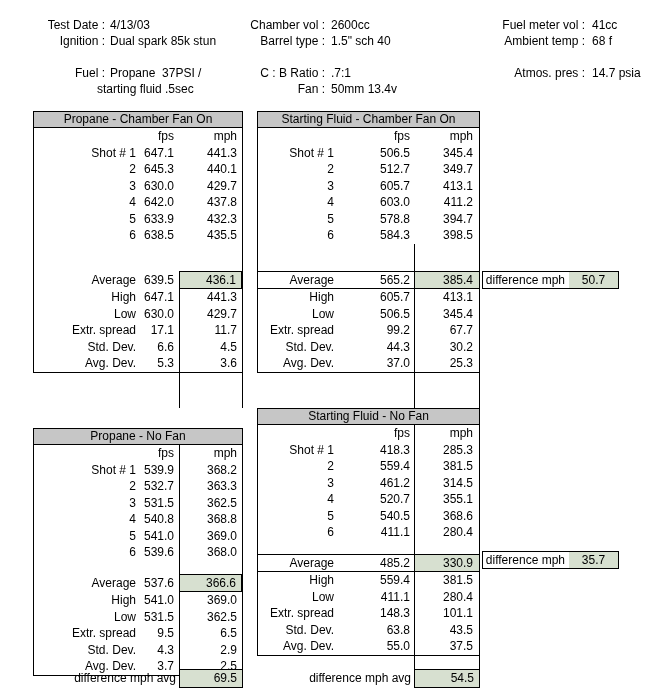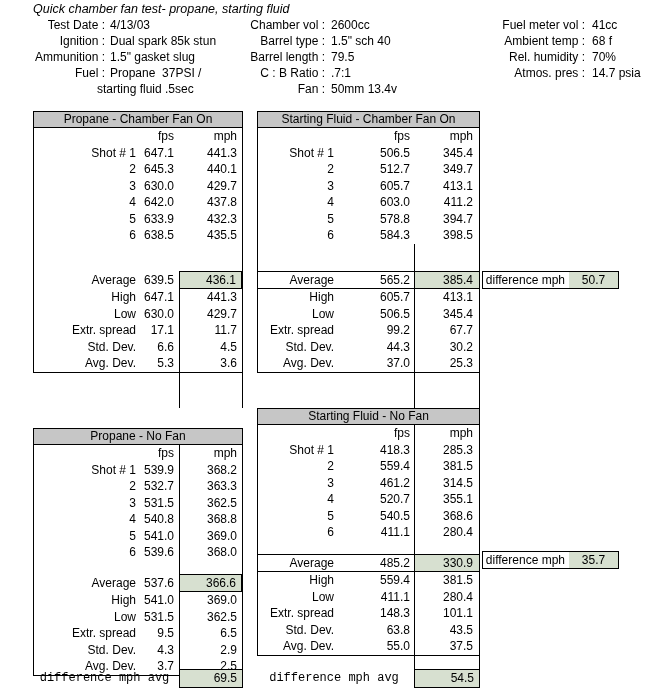--- a/index.html
+++ b/index.html
@@ -41,58 +41,49 @@
   .b2 { border-top:1px solid #000; border-bottom:1px solid #000; }
   .b2 > div { line-height:16px; }
   .gfill { background:#d7e0d0; border-left:1px solid #000; }
 
   
   .tailbox { position:absolute; border-left:1px solid #000; border-right:1px solid #000; }
   .tail2 { position:absolute; }
   .t2blank { border-left:1px solid #000; border-right:1px solid #000; height:13.5px; }
   .t2green { border:1px solid #000; background:#d7e0d0; height:19px; line-height:17px;
              text-align:right; padding-right:5px; white-space:pre; }
-  .diffavg-label { position:absolute; height:19px; line-height:19px; text-align:center; white-space:pre;font-family:Liberation Mono, monospace; }
+  .diffavg-label { position:absolute; height:19px; line-height:19px; text-align:right; white-space:pre; }
 
   
   .diffbox { position:absolute; width:137px; height:18px; border:1px solid #000; display:flex; line-height:16px; }
   .dlabel { flex:1; text-align:right; padding-right:4px; white-space:pre; }
   .dval { width:49px; background:#d7e0d0; text-align:center; }
 </style>
 </head>
 <body>
 
 <div id="sheet">
 
-  <div class="abs" id="doc-title">Quick chamber fan test- propane, starting fluid</div>
 
   <div class="abs inforow" style="top:17px">
     <div class="ilabel la">Test Date :</div>
     <div class="ivalue va">4/13/03</div>
     <div class="ilabel lb">Chamber vol :</div>
     <div class="ivalue vb">2600cc</div>
     <div class="ilabel lc">Fuel meter vol :</div>
     <div class="ivalue vc">41cc</div>
   </div>
   <div class="abs inforow" style="top:33px">
     <div class="ilabel la">Ignition :</div>
     <div class="ivalue va">Dual spark 85k stun</div>
     <div class="ilabel lb">Barrel type :</div>
     <div class="ivalue vb">1.5" sch 40</div>
     <div class="ilabel lc">Ambient temp :</div>
     <div class="ivalue vc">68 f</div>
   </div>
-  <div class="abs inforow" style="top:49px">
-    <div class="ilabel la">Ammunition :</div>
-    <div class="ivalue va">1.5" gasket slug</div>
-    <div class="ilabel lb">Barrel length :</div>
-    <div class="ivalue vb">79.5</div>
-    <div class="ilabel lc">Rel. humidity :</div>
-    <div class="ivalue vc">70%</div>
-  </div>
   <div class="abs inforow" style="top:65px">
     <div class="ilabel la">Fuel :</div>
     <div class="ivalue va">Propane  37PSI /</div>
     <div class="ilabel lb">C : B Ratio :</div>
     <div class="ivalue vb">.7:1</div>
     <div class="ilabel lc">Atmos. pres :</div>
     <div class="ivalue vc">14.7 psia</div>
   </div>
   <div class="abs inforow" style="top:81px">
     <div class="ivalue va" style="left:97px">starting fluid .5sec</div>

